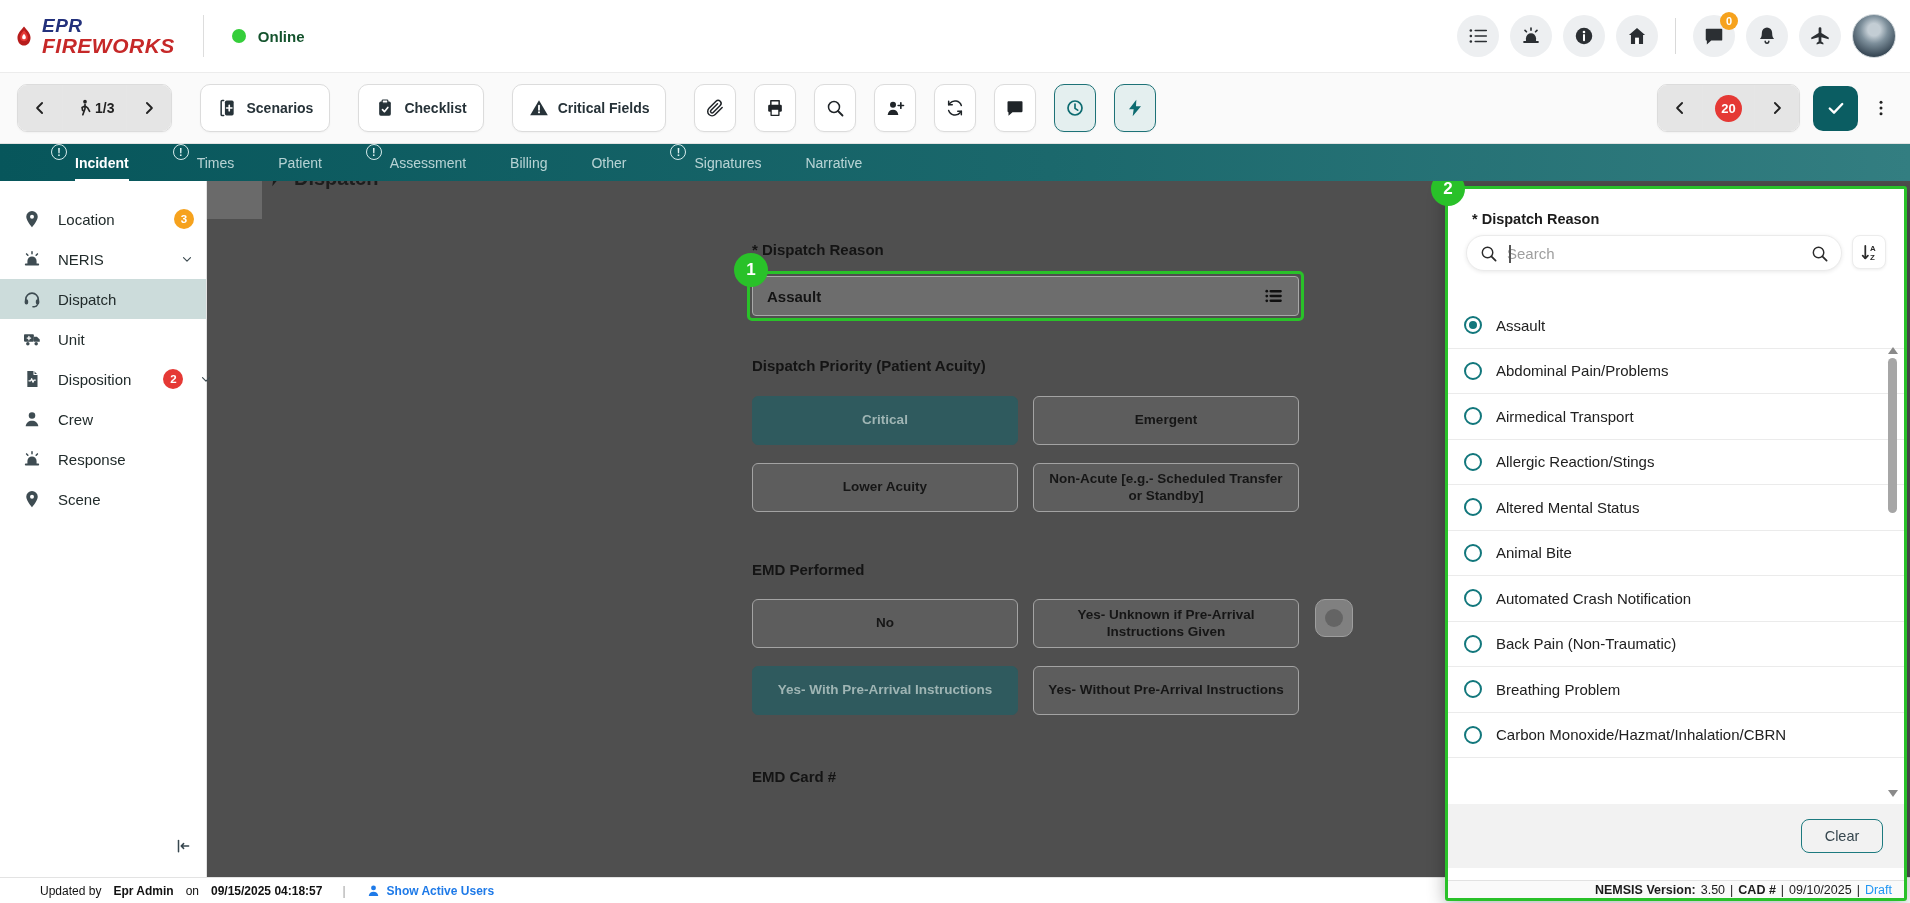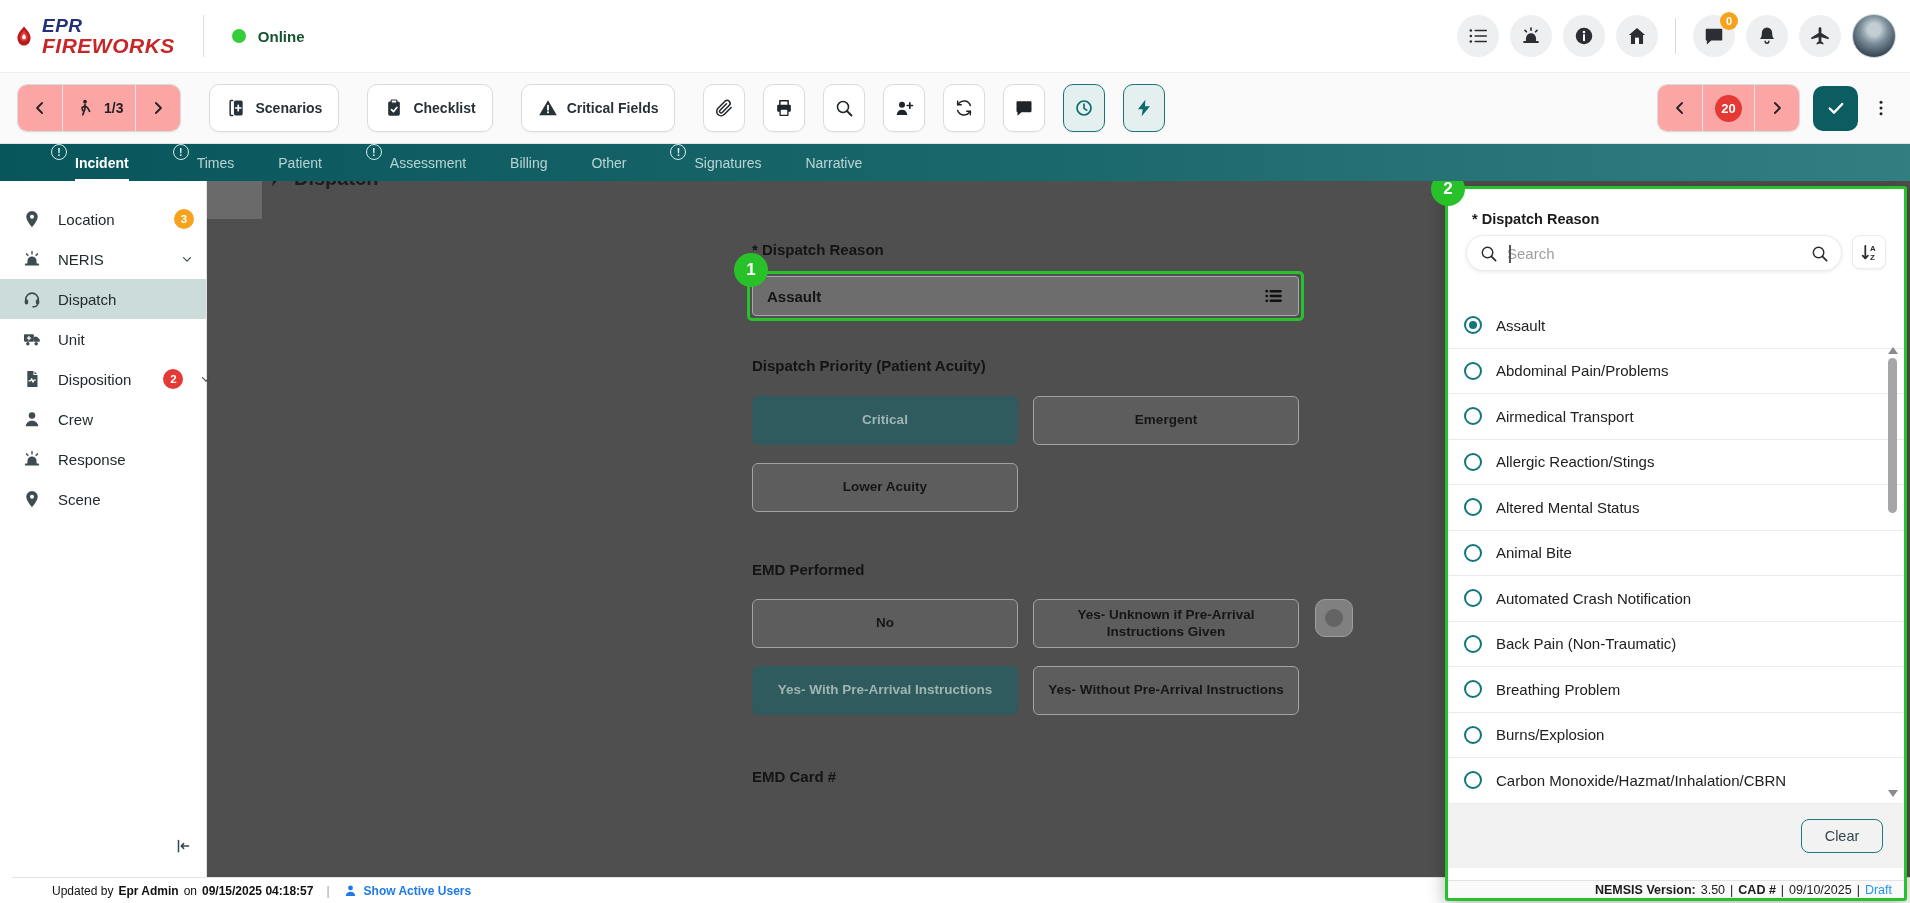--- a/index.html
+++ b/index.html
@@ -18,21 +18,21 @@
 .online-lbl{font-size:15px;font-weight:600;color:#14532d}
 .hdr-right{margin-left:auto;display:flex;align-items:center;gap:11px}
 .hdr-btn{width:42px;height:42px;border-radius:50%;background:#edeff1;border:none;display:flex;align-items:center;justify-content:center;color:#2b2f33;position:relative;cursor:pointer}
 .hdr-btn .ic{width:22px;height:22px}
 .hdr-vdiv{width:1px;height:36px;background:#d9d9d9;margin:0 6px}
 .badge-orange{position:absolute;top:-3px;right:-3px;min-width:18px;height:18px;border-radius:9px;background:#f6a21d;color:#fff;font-size:11px;font-weight:bold;display:flex;align-items:center;justify-content:center;padding:0 4px}
 .avatar{width:44px;height:44px;border-radius:50%;background:radial-gradient(circle at 50% 35%, #c3cdd4 0 18%, #7d8f9b 40%, #3a4a57 75%, #2a3742);border:1px solid #cfd6da}
 
 .toolbar{position:absolute;top:72px;left:0;right:0;height:72px;background:#fafafa;border-top:1px solid #ececec;border-bottom:1px solid #e3e3e3;display:flex;align-items:center;padding:0 17px;z-index:29}
 .tb-group{display:flex;align-items:stretch;height:48px;background:#fff;border:1px solid #dcdcdc;border-radius:10px;overflow:hidden;box-shadow:0 1px 2px rgba(0,0,0,.04)}
-.tb-cell{display:flex;align-items:center;justify-content:center;padding:0 12px;border-right:1px solid #e6e6e6;color:#222;cursor:pointer;background:#fca5a5;border-top:none;border-bottom:none;border-left:none;font-size:14px;font-weight:600;gap:9px}
+.tb-cell{display:flex;align-items:center;justify-content:center;padding:0 12px;border-right:1px solid #e6e6e6;color:#222;cursor:pointer;background:#e5e5e5;border-top:none;border-bottom:none;border-left:none;font-size:14px;font-weight:600;gap:0}
 .tb-cell:last-child{border-right:none}
 .tb-btn{height:48px;background:#fff;border:1px solid #dcdcdc;border-radius:10px;display:flex;align-items:center;gap:9px;padding:0 16px;font-size:14px;font-weight:600;color:#263238;margin-left:28px;box-shadow:0 1px 2px rgba(0,0,0,.04);cursor:pointer}
 .tb-ic-btn{width:42px;height:48px;background:#fff;border:1px solid #dcdcdc;border-radius:10px;display:flex;align-items:center;justify-content:center;color:#1f2428;cursor:pointer;box-shadow:0 1px 2px rgba(0,0,0,.04)}
 .tb-icons{display:flex;gap:18px;margin-left:28px}
 .tb-ic-btn.active{background:#e4efef;border:1.5px solid #1d7277;color:#0c6b70}
 .tb-right{margin-left:auto;display:flex;align-items:center;gap:13px}
 .badge-red{min-width:27px;height:27px;border-radius:14px;background:#e53935;color:#fff;font-size:13px;font-weight:bold;display:flex;align-items:center;justify-content:center}
 .check-btn{width:45px;height:45px;border-radius:10px;background:#0b5d62;border:none;display:flex;align-items:center;justify-content:center;color:#fff;cursor:pointer}
 .kebab{width:22px;height:26px;color:#222;display:flex;align-items:center;cursor:pointer;background:none;border:none}
 .ic{display:inline-flex;width:20px;height:20px;flex:none}
@@ -89,21 +89,21 @@
 .p-scroll{position:absolute;right:5px;top:158px;width:13px;height:450px;display:flex;flex-direction:column;align-items:center}
 .sb-up{width:0;height:0;border-left:5px solid transparent;border-right:5px solid transparent;border-bottom:7px solid #8a8a8a}
 .sb-down{width:0;height:0;border-left:5px solid transparent;border-right:5px solid transparent;border-top:7px solid #8a8a8a;margin-top:auto}
 .sb-thumb{width:9px;height:155px;background:#a6a6a6;border-radius:5px;margin-top:4px}
 .p-foot{position:absolute;left:0;right:0;bottom:30px;height:64px;background:#f2f2f2;display:flex;align-items:center;justify-content:flex-end;padding-right:21px}
 .clear-btn{width:82px;height:34px;border:1.5px solid #1d7a7f;border-radius:8px;background:transparent;font-size:14.5px;color:#37474f;cursor:pointer;font-family:"Liberation Sans",sans-serif}
 .p-status{position:absolute;left:0;right:0;bottom:0;height:18px;background:#fafafa;border-top:1px solid #e2e2e2;display:flex;align-items:center;justify-content:flex-end;padding-right:12px;font-size:12.5px;color:#1b1b1b;gap:5px}
 .p-status b{font-weight:bold}
 .draft{color:#2196f3}
 
-.bottombar{position:absolute;left:12px;right:0;bottom:0;height:26px;background:#fff;border-top:1px solid #e3e3e3;display:flex;align-items:center;padding-left:40px;font-size:12px;color:#111;z-index:6;gap:5px}
+.bottombar{position:absolute;left:0;right:0;bottom:0;height:26px;background:#fff;border-top:1px solid #e3e3e3;display:flex;align-items:center;padding-left:40px;font-size:12px;color:#111;z-index:6;gap:12px}
 .bottombar b{font-weight:bold}
 .bb-sep{color:#9e9e9e;margin:0 8px}
 .bb-link{display:flex;align-items:center;gap:6px;color:#1e7ae8;font-weight:600;cursor:pointer}
 .bb-link .ic{width:15px;height:15px}
 </style>
 </head>
 <body>
 
 <div class="header">
   <div class="logo">
@@ -511,20 +511,21 @@
           <line x1="9.4" y1="12" x2="20.4" y2="12" stroke-width="2.5"></line>
           <line x1="9.4" y1="17.2" x2="20.4" y2="17.2" stroke-width="2.5"></line>
         </svg>
       </span>
   </div>
 
   <div class="f-label" style="left:545px;top:176px">Dispatch Priority (Patient Acuity)</div>
   <button class="opt-btn sel" style="left:545px;top:215px">Critical</button>
   <button class="opt-btn" style="left:826px;top:215px">Emergent</button>
   <button class="opt-btn" style="left:545px;top:282px">Lower Acuity</button>
+  <button class="opt-btn" style="left:826px;top:282px">Non-Acute [e.g.- Scheduled Transfer or Standby]</button>
 
   <div class="f-label" style="left:545px;top:380px">EMD Performed</div>
   <button class="opt-btn" style="left:545px;top:418px">No</button>
   <button class="opt-btn" style="left:826px;top:418px">Yes- Unknown if Pre-Arrival Instructions Given</button>
   <button class="opt-btn sel" style="left:545px;top:485px">Yes- With Pre-Arrival Instructions</button>
   <button class="opt-btn" style="left:826px;top:485px">Yes- Without Pre-Arrival Instructions</button>
   <button class="mini-toggle">
       <i></i>
     </button>
 
@@ -594,24 +595,20 @@
         <span class="radio"></span>
         <span class="opt-label">Automated Crash Notification</span>
       </div>
     <div class="opt">
         <span class="radio"></span>
         <span class="opt-label">Back Pain (Non-Traumatic)</span>
       </div>
     <div class="opt">
         <span class="radio"></span>
         <span class="opt-label">Breathing Problem</span>
-      </div>
-    <div class="opt">
-        <span class="radio"></span>
-        <span class="opt-label">Burns/Explosion</span>
       </div>
     <div class="opt">
         <span class="radio"></span>
         <span class="opt-label">Carbon Monoxide/Hazmat/Inhalation/CBRN</span>
       </div>
   </div>
   <div class="p-scroll">
     <span class="sb-up"></span>
     <span class="sb-thumb"></span>
     <span class="sb-down"></span>

